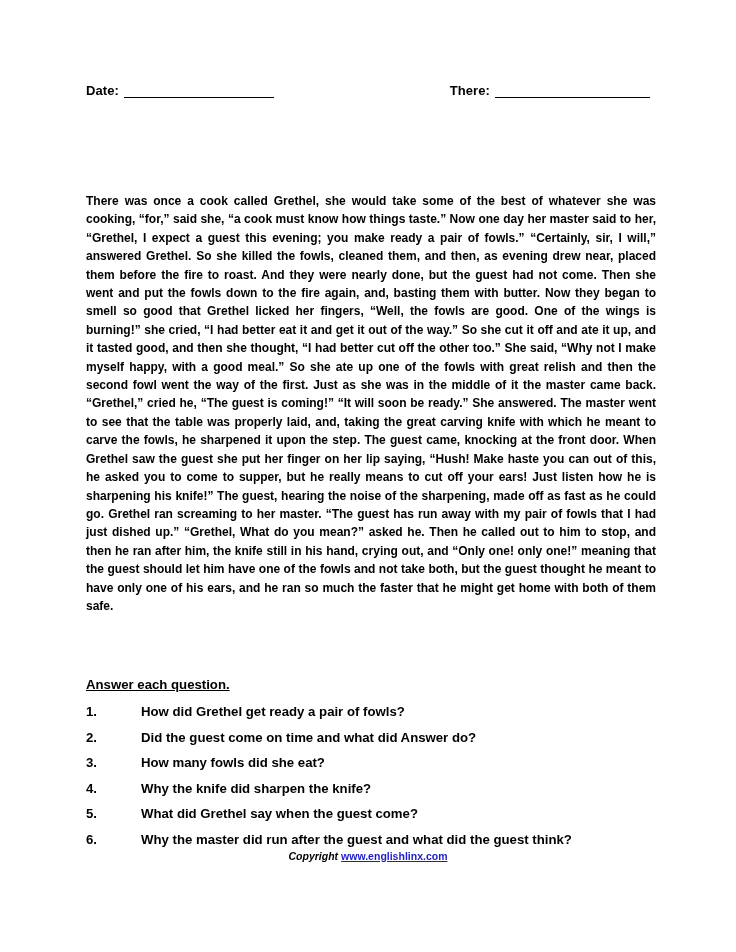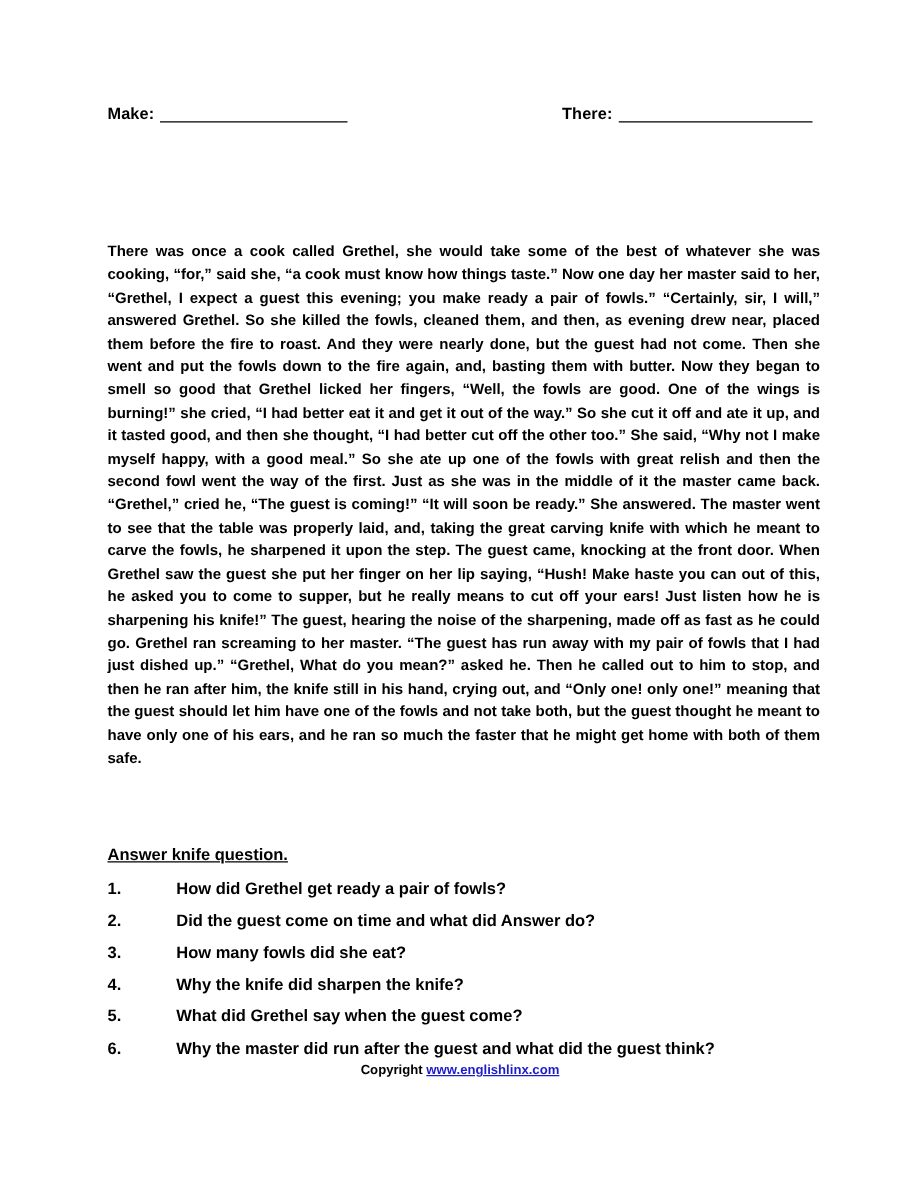--- a/index.html
+++ b/index.html
@@ -146,50 +146,51 @@
     top: 849px;
     left: 0;
     width: 736px;
     text-align: center;
     font-size: 10.5px;
     font-weight: bold;
     line-height: 14px;
   }
   .footer .copy-word {
     color: #000;
+    font-style: italic;
   }
   .footer .copy-link {
     color: #1c1ccc;
     text-decoration: underline;
     margin-left: 3px;
   }
 </style>
 </head>
 <body>
 
 <div class="page">
 
   <div class="namedate-row">
     <div class="field">
-      <span class="field-label">Make:</span>
+      <span class="field-label">Date:</span>
       <span class="field-rule rule-name"></span>
     </div>
     <div class="field">
       <span class="field-label">There:</span>
       <span class="field-rule rule-date"></span>
     </div>
   </div>
 
 
   <div class="body-block">
     <p class="story">There was once a cook called Grethel, she would take some of the best of whatever she was cooking, “for,” said she, “a cook must know how things taste.” Now one day her master said to her, “Grethel, I expect a guest this evening; you make ready a pair of fowls.” “Certainly, sir, I will,” answered Grethel. So she killed the fowls, cleaned them, and then, as evening drew near, placed them before the fire to roast. And they were nearly done, but the guest had not come. Then she went and put the fowls down to the fire again, and, basting them with butter.  Now they began to smell so good that Grethel licked her fingers, “Well, the fowls are good. One of the wings is burning!” she cried, “I had better eat it and get it out of the way.” So she cut it off and ate it up, and it tasted good, and then she thought, “I had better cut off the other too.”  She said, “Why not I make myself happy, with a good meal.” So she ate up one of the fowls with great relish and then the second fowl went the way of the first. Just as she was in the middle of it the master came back. “Grethel,” cried he, “The guest is coming!” “It will soon be ready.” She answered. The master went to see that the table was properly laid, and, taking the great carving knife with which he meant to carve the fowls, he sharpened it upon the step. The guest came, knocking at the front door. When Grethel saw the guest she put her finger on her lip saying, “Hush! Make haste you can out of this, he asked you to come to supper, but he really means to cut off your ears! Just listen how he is sharpening his knife!” The guest, hearing the noise of the sharpening, made off as fast as he could go. Grethel ran screaming to her master. “The guest has run away with my pair of fowls that I had just dished up.” “Grethel, What do you mean?” asked he. Then he called out to him to stop, and then he ran after him, the knife still in his hand, crying out, and “Only one! only one!” meaning that the guest should let him have one of the fowls and not take both, but the guest thought he meant to have only one of his ears, and he ran so much the faster that he might get home with both of them safe.</p>
   </div>
 
   <div class="questions-block">
-    <div class="answer-heading">Answer knife question.</div>
+    <div class="answer-heading">Answer each question.</div>
     <ol class="q-list">
       <li class="q-item">
         <span class="q-num">1.</span>
         <span class="q-text">How did Grethel get ready a pair of fowls?</span>
       </li>
       <li class="q-item">
         <span class="q-num">2.</span>
         <span class="q-text">Did the guest come on time and what did Answer do?</span>
       </li>
       <li class="q-item">

